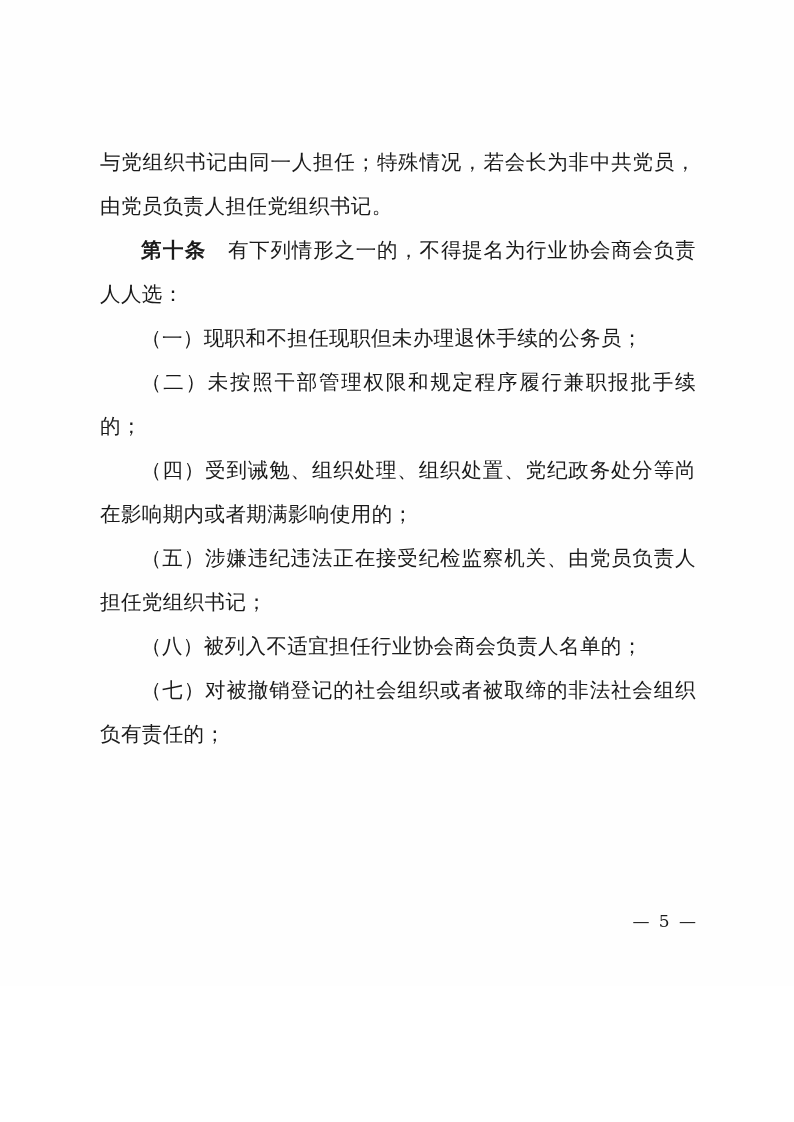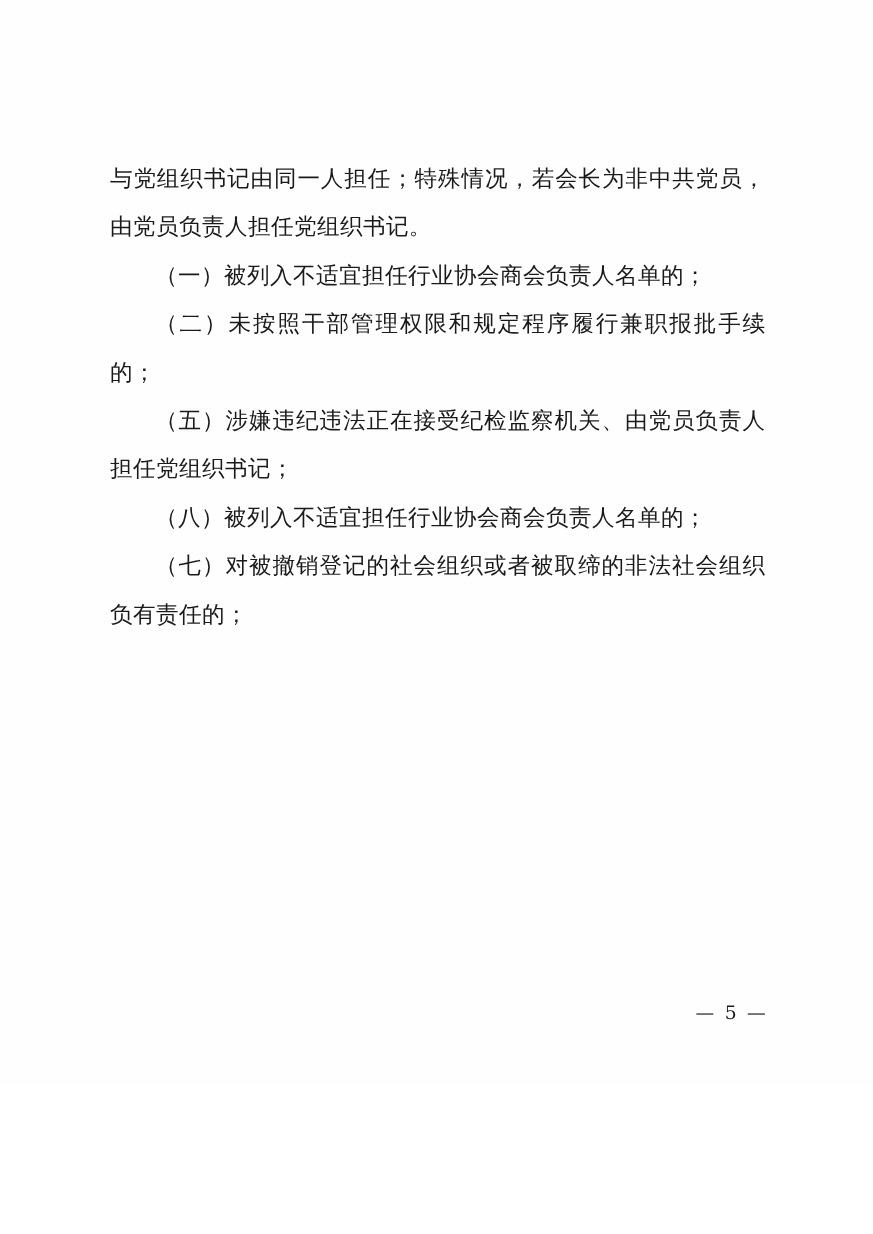--- a/index.html
+++ b/index.html
@@ -62,26 +62,28 @@
   }
 </style>
 </head>
 <body>
 
 <div class="page">
   <div class="content">
 
     <p class="para hang">与党组织书记由同一人担任；特殊情况，若会长为非中共党员，由党员负责人担任党组织书记。</p>
 
+    <p class="para indent"><span class="art-head">第十条</span>　<span>有下列情形之一的，不得提名为行业协会商会负责人人选：</span></p>
 
-    <p class="para indent">（一）被列入不适宜担任行业协会商会负责人名单的；</p>
+    <p class="para indent">（一）现职和不担任现职但未办理退休手续的公务员；</p>
 
     <p class="para indent">（二）未按照干部管理权限和规定程序履行兼职报批手续的；</p>
 
 
+    <p class="para indent">（四）受到诫勉、组织处理、组织处置、党纪政务处分等尚在影响期内或者期满影响使用的；</p>
 
     <p class="para indent">（五）涉嫌违纪违法正在接受纪检监察机关、由党员负责人担任党组织书记；</p>
 
 
     <p class="para indent">（八）被列入不适宜担任行业协会商会负责人名单的；</p>
 
     <p class="para indent">（七）对被撤销登记的社会组织或者被取缔的非法社会组织负有责任的；</p>
 
   </div>
 

